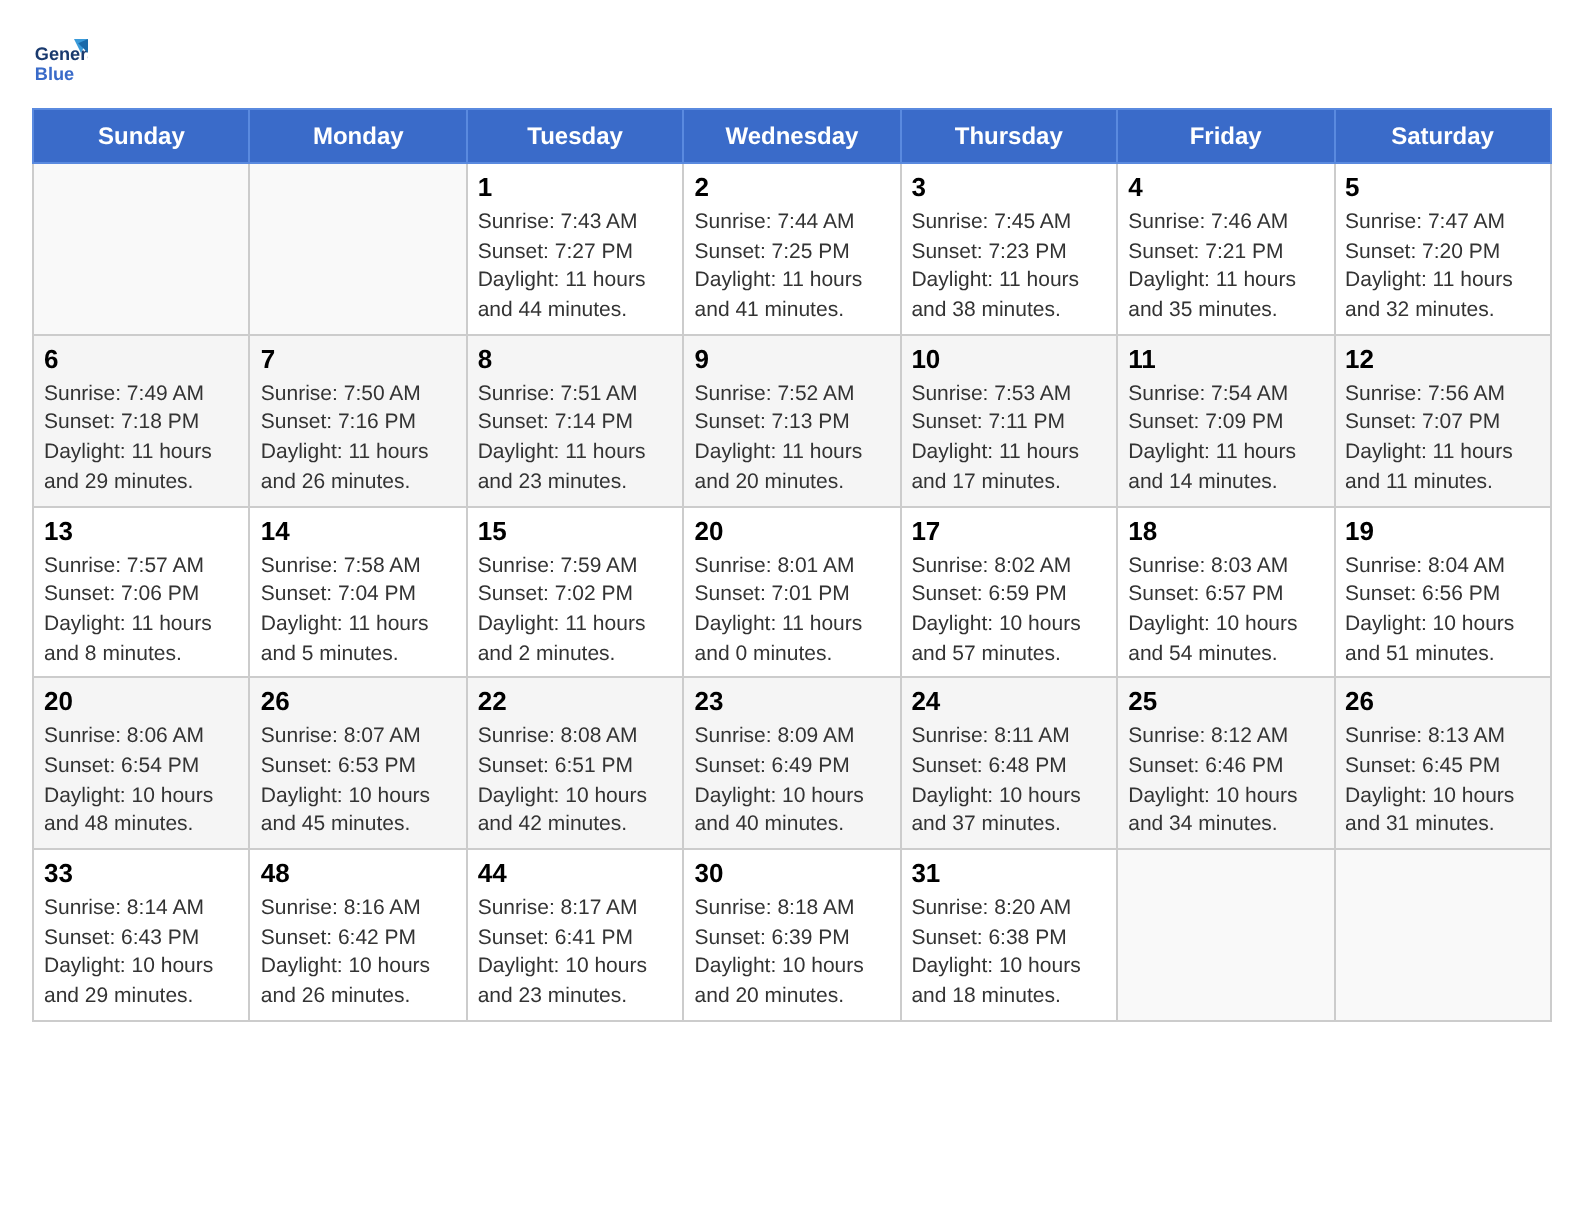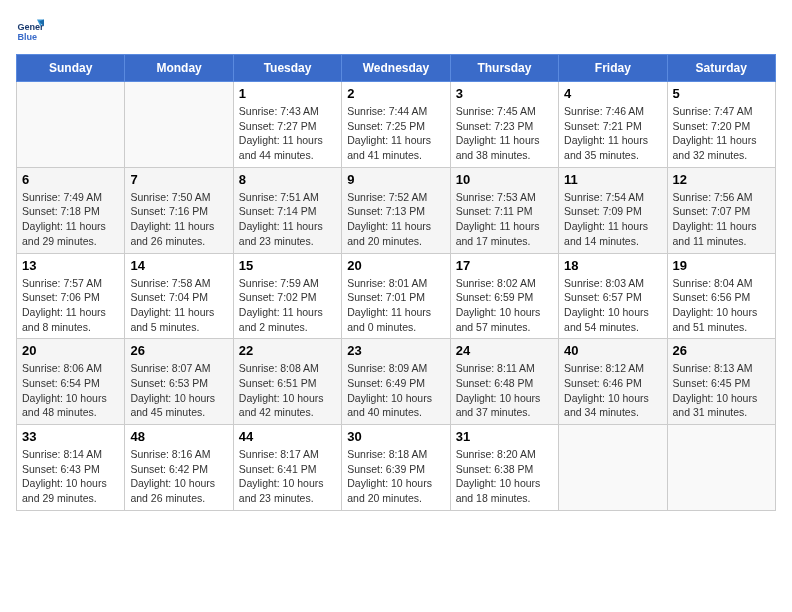--- a/index.html
+++ b/index.html
@@ -221,21 +221,21 @@
         </td>
         <td>
           <span class="day-num">23</span>
           <div class="day-info">Sunrise: 8:09 AM<br>Sunset: 6:49 PM<br>Daylight: 10 hours and 40 minutes.</div>
         </td>
         <td>
           <span class="day-num">24</span>
           <div class="day-info">Sunrise: 8:11 AM<br>Sunset: 6:48 PM<br>Daylight: 10 hours and 37 minutes.</div>
         </td>
         <td>
-          <span class="day-num">40</span>
+          <span class="day-num">25</span>
           <div class="day-info">Sunrise: 8:12 AM<br>Sunset: 6:46 PM<br>Daylight: 10 hours and 34 minutes.</div>
         </td>
         <td>
           <span class="day-num">26</span>
           <div class="day-info">Sunrise: 8:13 AM<br>Sunset: 6:45 PM<br>Daylight: 10 hours and 31 minutes.</div>
         </td>
       </tr>
       <tr>
         <td>
           <span class="day-num">33</span>

